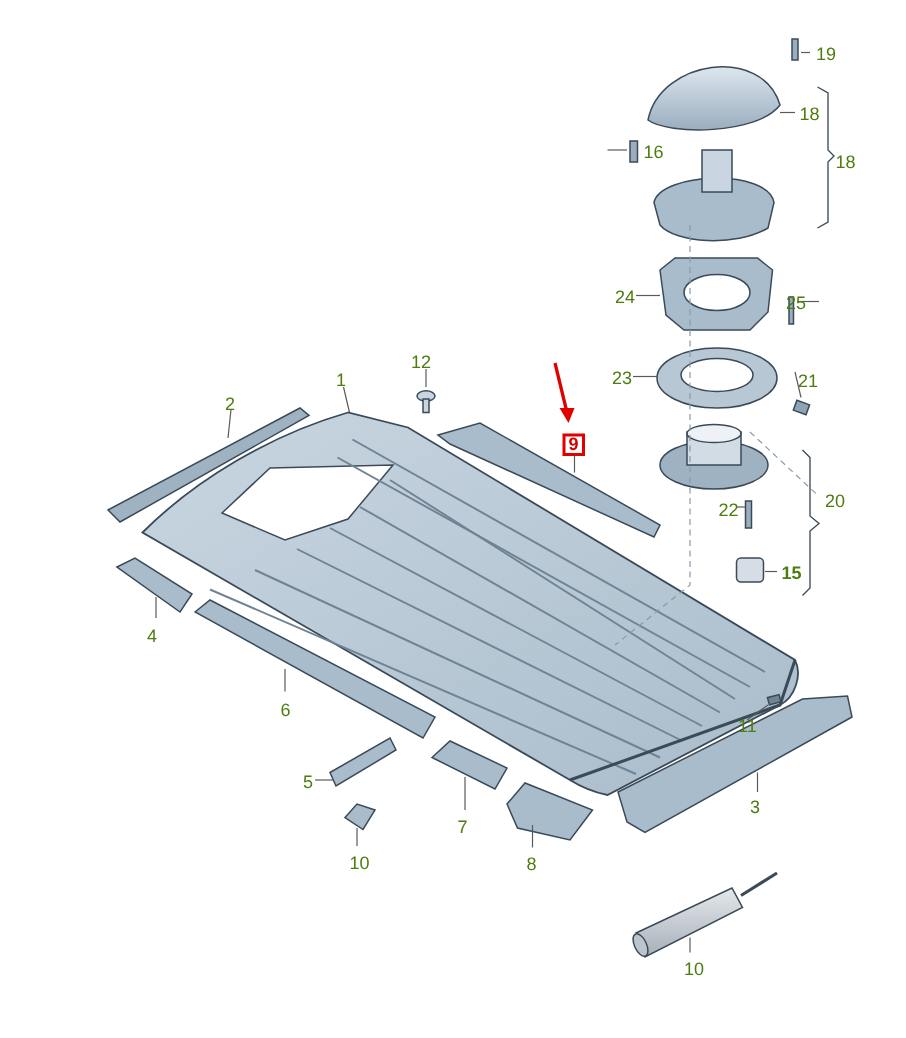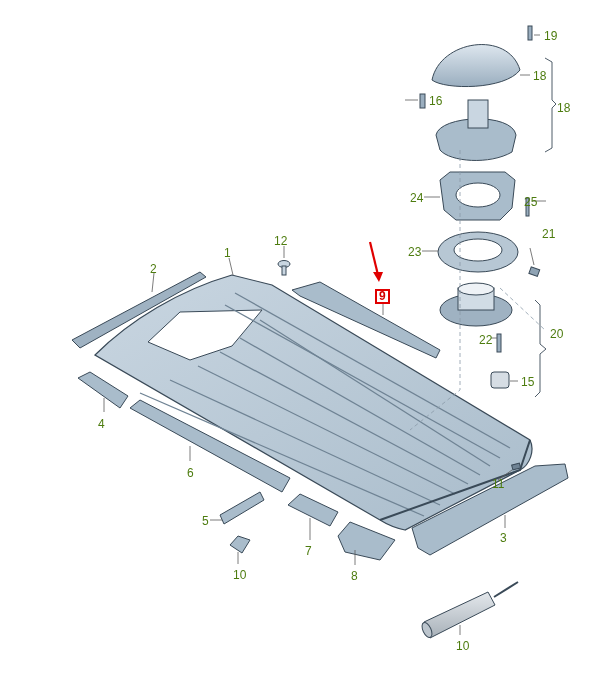--- a/index.html
+++ b/index.html
@@ -182,23 +182,23 @@
 <div class="callout" style="left:98px;top:418px;">4</div>
 <div class="callout" style="left:202px;top:515px;">5</div>
 <div class="callout" style="left:187px;top:467px;">6</div>
 <div class="callout" style="left:305px;top:545px;">7</div>
 <div class="callout" style="left:351px;top:570px;">8</div>
 <div class="callout highlight" style="left:375px;top:289px;">9</div>
 <div class="callout" style="left:456px;top:640px;">10</div>
 <div class="callout" style="left:492px;top:478px;">11</div>
 <div class="callout" style="left:274px;top:235px;">12</div>
 <div class="callout" style="left:233px;top:569px;">10</div>
-<div class="callout" style="left:521px;top:376px;">15</div>
+<div class="callout" style="left:521px;top:376px;font-weight:bold;">15</div>
 <div class="callout" style="left:391px;top:95px;margin-left:38px;">16</div>
 <div class="callout" style="left:533px;top:70px;">18</div>
 <div class="callout" style="left:557px;top:102px;">18</div>
 <div class="callout" style="left:544px;top:30px;">19</div>
 <div class="callout" style="left:550px;top:328px;">20</div>
-<div class="callout" style="left:532px;top:228px;margin-left:10px;">21</div>
+<div class="callout" style="left:532px;top:248px;">21</div>
 <div class="callout" style="left:479px;top:334px;">22</div>
 <div class="callout" style="left:408px;top:246px;">23</div>
 <div class="callout" style="left:410px;top:192px;text-align:right;">24</div>
 <div class="callout" style="left:524px;top:196px;">25</div>
 
 </body></html>

